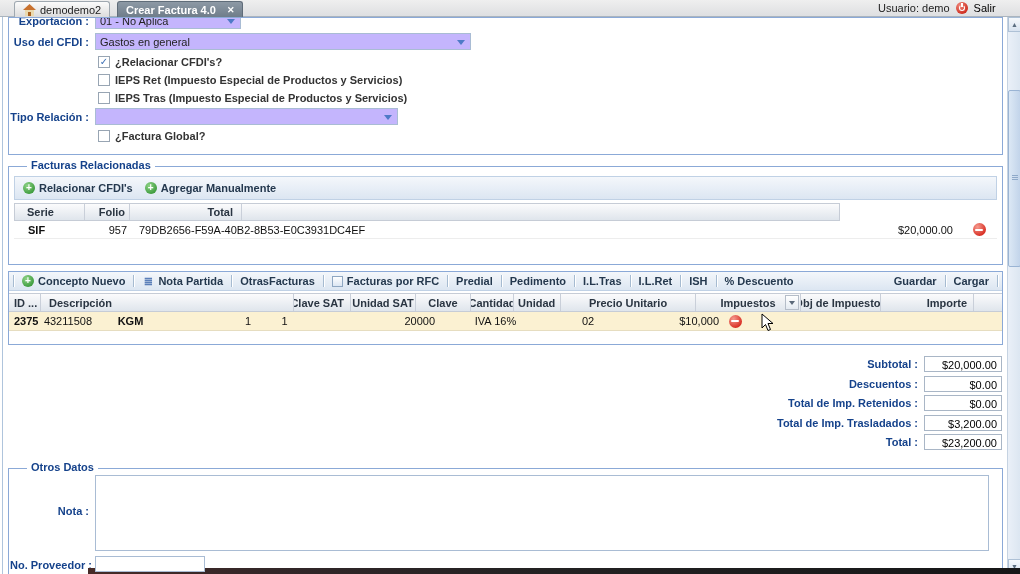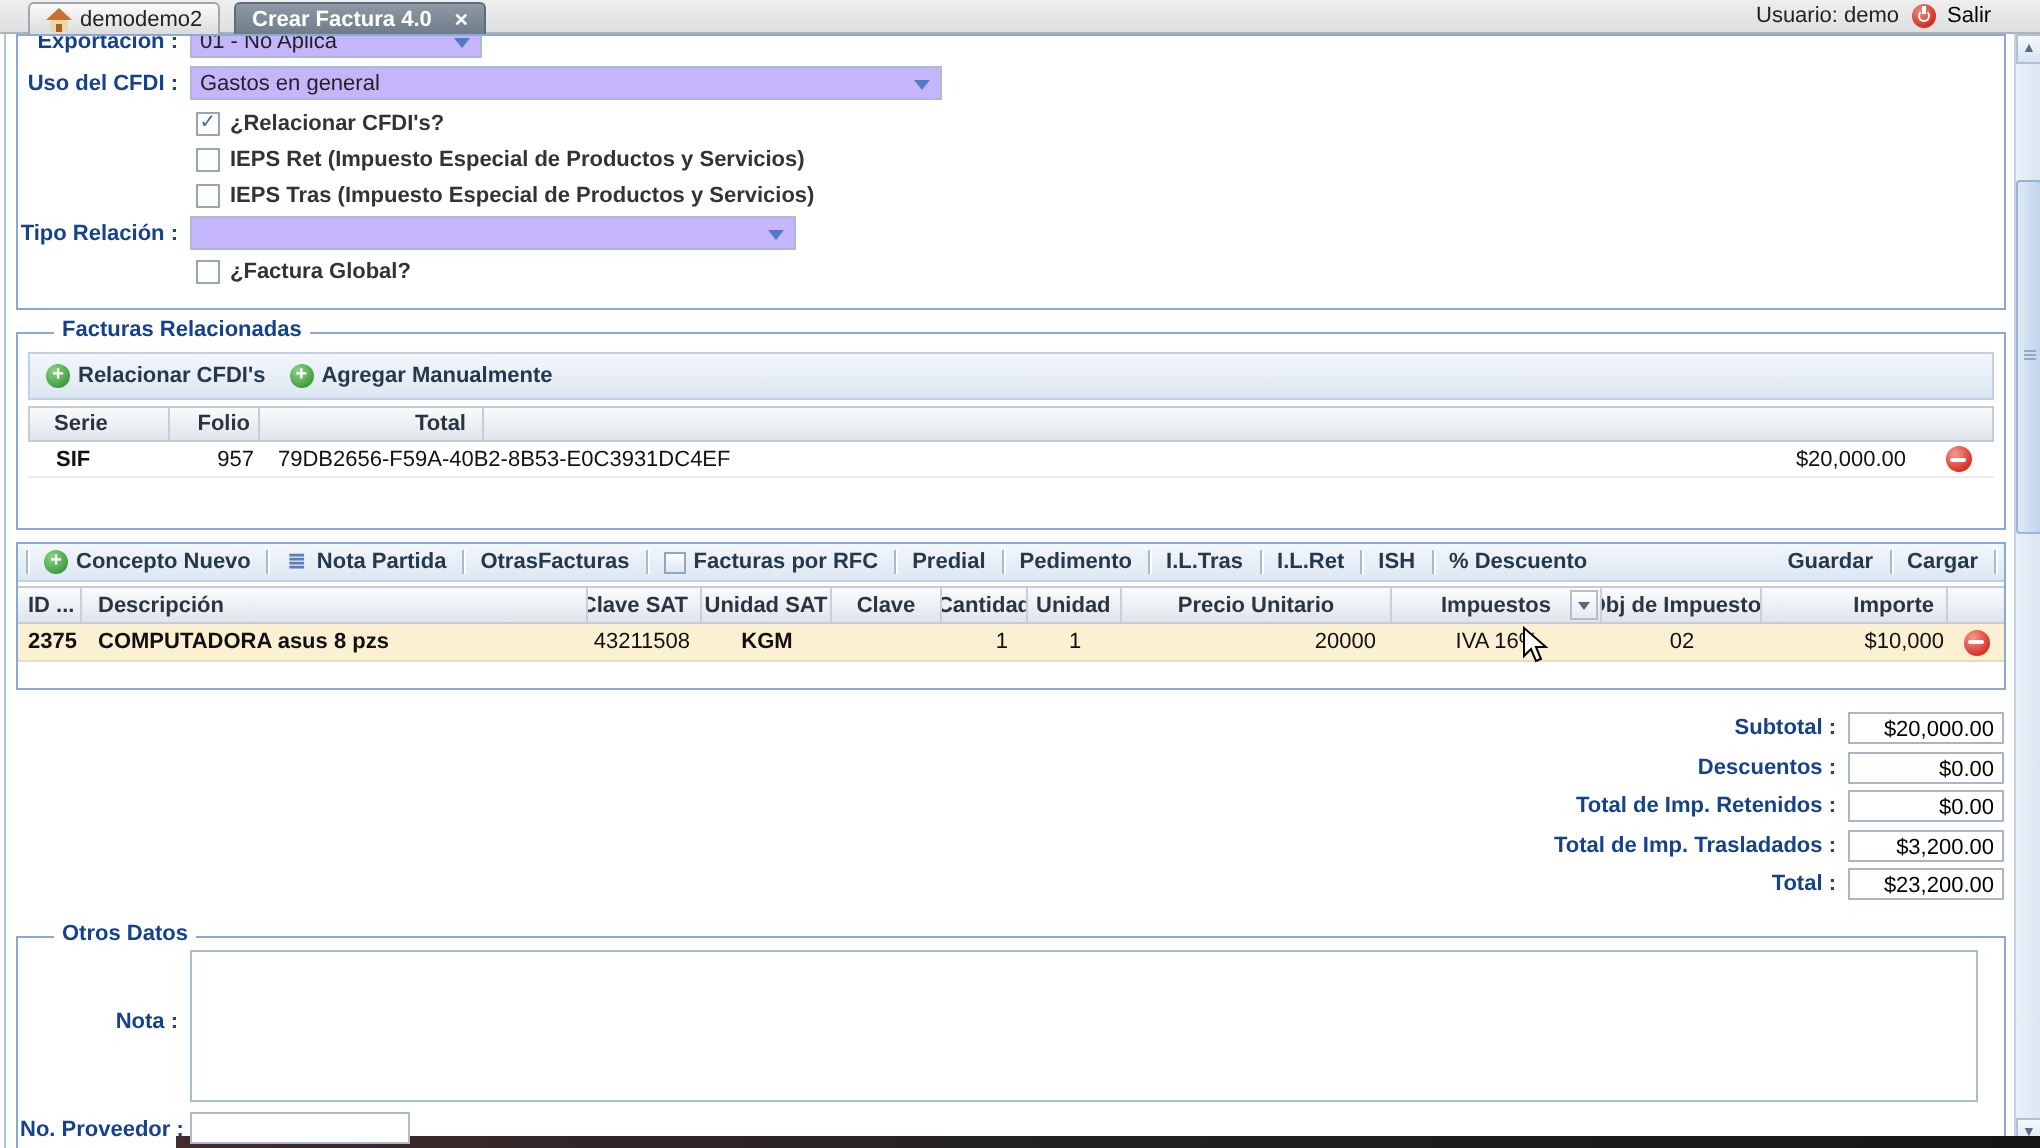--- a/index.html
+++ b/index.html
@@ -162,21 +162,21 @@
     <div class="tbtn">
       <span class="addicon">+</span>
       <span>Relacionar CFDI's</span>
     </div>
     <div class="tbtn">
       <span class="addicon">+</span>
       <span>Agregar Manualmente</span>
     </div>
   </div>
 
-  <div class="ghead" style="position:absolute;left:5px;top:36px;width:983px;height:18px;">
+  <div class="ghead" style="position:absolute;left:5px;top:36px;width:826px;height:18px;">
     <div class="gh al" style="width:70px;padding-left:12px;">Serie</div>
     <div class="gh ar" style="width:45px;">Folio</div>
     <div class="gh ar" style="width:112px;padding-right:8px;">Total</div>
     <div class="gh" style="width:36px;border-right:none;"></div>
   </div>
 
   <div class="grow" style="position:absolute;left:5px;top:54px;width:983px;height:17px;">
     <div class="gc al" style="width:70px;padding-left:14px;font-weight:bold;">SIF</div>
     <div class="gc ar" style="width:45px;padding-right:2px;">957</div>
     <div class="gc al" style="flex:1;padding-left:10px;">79DB2656-F59A-40B2-8B53-E0C3931DC4EF</div>
@@ -258,21 +258,20 @@
           <span class="arr"></span>
         </span>
     </div>
     <div class="gh ac" style="width:80px;">Obj de Impuestos</div>
     <div class="gh ar" style="width:93px;padding-right:6px;">Importe</div>
     <div class="gh" style="width:28px;border-right:none;"></div>
   </div>
 
   <div class="grow" style="position:absolute;left:0;top:40px;width:993px;height:18px;background:#FBF1D2;border-bottom:1px solid #E6DDC0;">
     <div class="gc al" style="width:32px;padding-left:5px;font-weight:bold;">2375</div>
-    <div class="gc al" style="width:253px;padding-left:8px;font-weight:bold;">COMPUTADORA asus 8 pzs</div>
     <div class="gc ar" style="width:57px;padding-right:6px;text-align:right;">43211508</div>
     <div class="gc ac" style="width:65px;font-weight:bold;">KGM</div>
     <div class="gc ac" style="width:55px;"></div>
     <div class="gc ar" style="width:43px;padding-right:10px;">1</div>
     <div class="gc ac" style="width:47px;">1</div>
     <div class="gc ar" style="width:135px;padding-right:8px;">20000</div>
     <div class="gc ac" style="width:105px;">IVA 16%</div>
     <div class="gc ac" style="width:80px;">02</div>
     <div class="gc ar" style="width:93px;padding-right:2px;">$10,000</div>
     <div class="gc ac" style="width:28px;">

